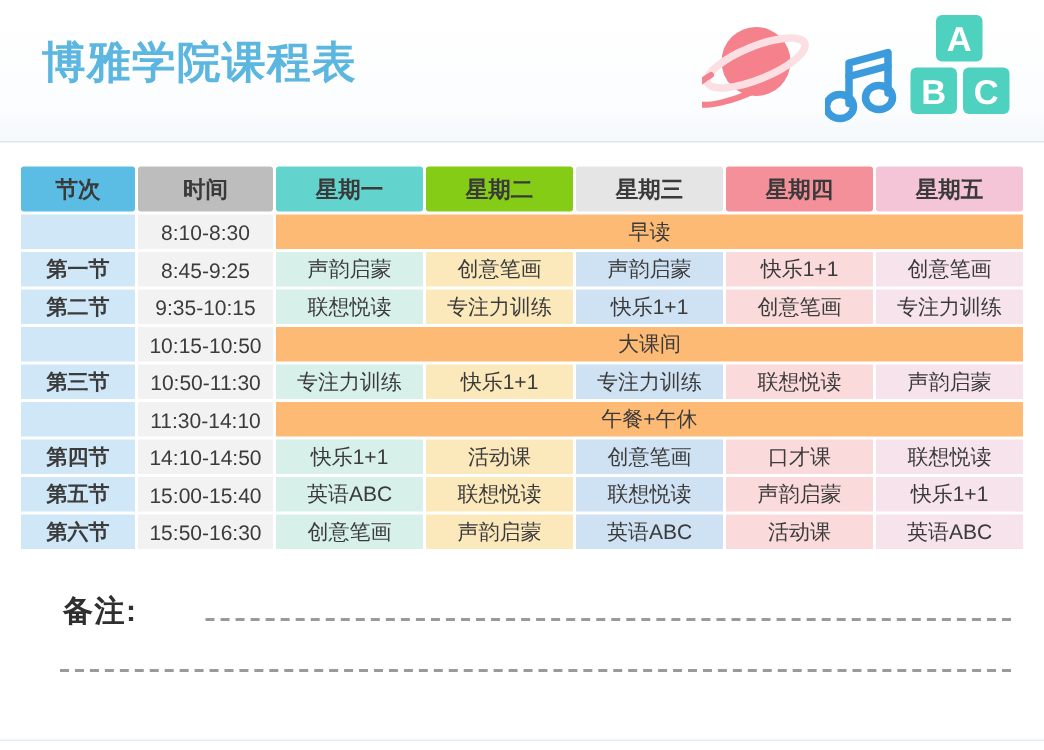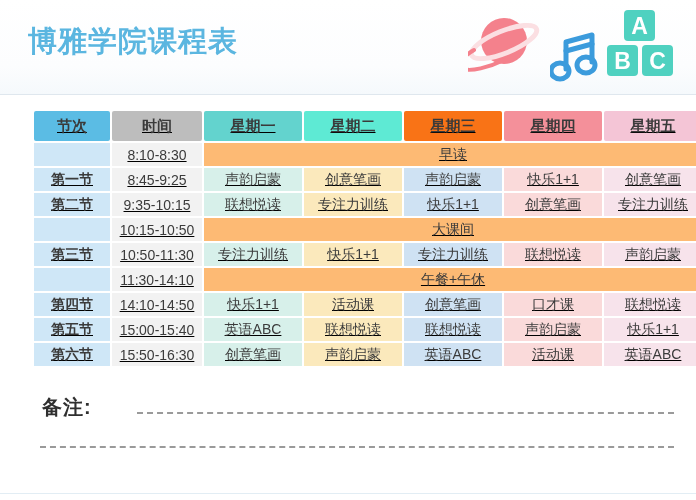--- a/index.html
+++ b/index.html
@@ -53,23 +53,22 @@
   .deco {
     position: absolute;
   }
   #deco-planet { left: 0px; top: 6px; }
   #deco-music  { left: 82px; top: 22px; }
   #deco-abc    { left: 136px; top: 2px; }
 
   
   #table-wrap {
     position: relative;
-    padding: 14px 16px 0 32px;
+    padding: 14px 16px 0 12px;
     box-sizing: border-box;
-    text-decoration: underline;
   }
 
   table#schedule {
     width: 664px;
     border-collapse: separate;
     border-spacing: 2px;
     table-layout: fixed;
   }
 
   table#schedule col.c-period { width: 76px; }
@@ -93,22 +92,22 @@
     font-size: 15px;
     font-weight: bold;
     color: #3a3a3a;
     border-radius: 2px;
   }
 
   
   th.h-period { background: #5bbce4; }
   th.h-time   { background: #bdbdbd; margin-left: 12px; }
   th.h-mon    { background: #63d3ce; }
-  th.h-tue    { background: #5eead4; }
-  th.h-wed    { background: #f97316; }
+  th.h-tue    { background: #84cc16; }
+  th.h-wed    { background: #e5e5e5; }
   th.h-thu    { background: #f4909a; }
   th.h-fri    { background: #f4c5d6; }
 
   
   td.b-period { background: #cfe7f7; font-weight: bold; color: #333; }
   td.b-time   { background: #f2f2f2; font-size: 13px; color: #333; }
   td.b-mon    { background: #d7f0ea; color: #3b5a56; }
   td.b-tue    { background: #fbe9bc; color: #5d4f2c; }
   td.b-wed    { background: #cfe2f3; color: #33506b; }
   td.b-thu    { background: #fadada; color: #6b4046; }

